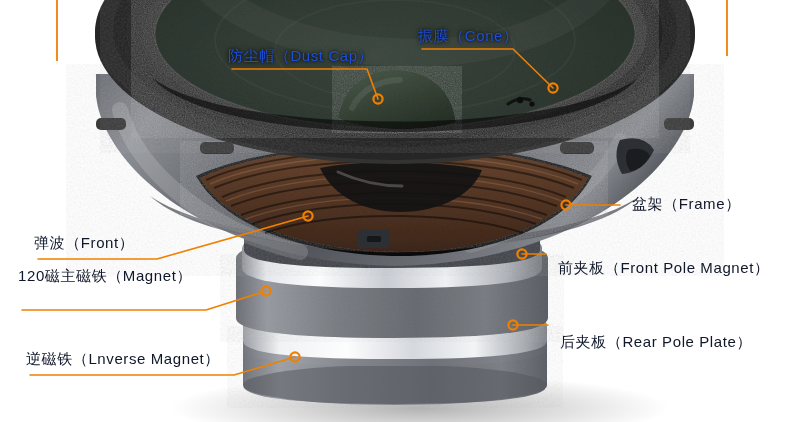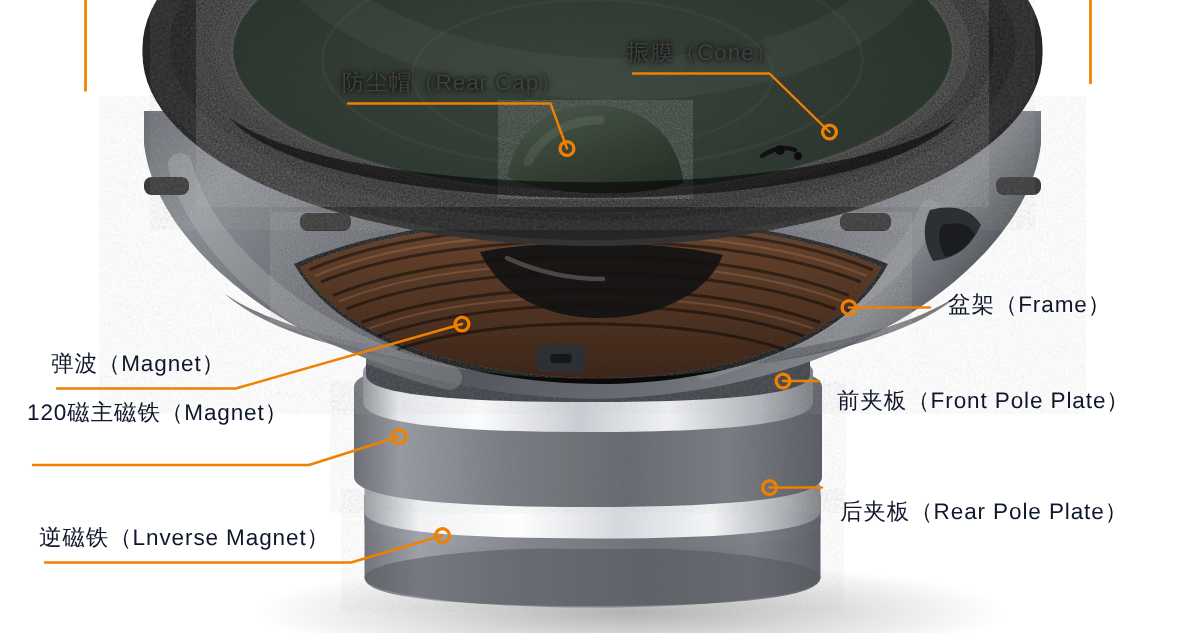--- a/index.html
+++ b/index.html
@@ -31,21 +31,21 @@
   
   .callout-label {
     position: absolute;
     white-space: nowrap;
     font-size: 15px;
     letter-spacing: 0.6px;
     line-height: 1.1;
   }
   .callout-label.dark  { color: #0f172a; }
   .callout-label.light {
-    color: #404040;
+    color: #1d4ed8;
     text-shadow: 0 0 3px rgba(0,0,0,.85), 0 0 6px rgba(0,0,0,.6);
   }
 </style>
 </head>
 <body>
 
 <div id="stage">
 
   <svg id="photo" viewBox="0 0 790 422">
     <defs>
@@ -313,23 +313,23 @@
         <circle cx="266" cy="291" r="4.6" fill="none" stroke="#f08000" stroke-width="2.2"></circle>
         <circle cx="295" cy="357" r="4.6" fill="none" stroke="#f08000" stroke-width="2.2"></circle>
       </g>
     <g id="edge-leader-group" stroke="#f08000" stroke-width="1.6">
         <line x1="57" y1="0" x2="57" y2="61" stroke="#f08000" stroke-width="1.8"></line>
         <line x1="727" y1="0" x2="727" y2="56" stroke="#f08000" stroke-width="1.8"></line>
       </g>
   </svg>
 
   <div id="label-layer">
-      <div class="callout-label light" style="left: 228px; top: 48px;">防尘帽（Rear Cap）</div>
+      <div class="callout-label light" style="left: 228px; top: 48px;">防尘帽（Dust Cap）</div>
       <div class="callout-label light" style="left: 418px; top: 28px;">振膜（Cone）</div>
       <div class="callout-label dark" style="left: 632px; top: 196px;">盆架（Frame）</div>
-      <div class="callout-label dark" style="left: 558px; top: 260px;">前夹板（Front Pole Plate）</div>
+      <div class="callout-label dark" style="left: 558px; top: 260px;">前夹板（Front Pole Magnet）</div>
       <div class="callout-label dark" style="left: 560px; top: 334px; text-align: right;">后夹板（Rear Pole Plate）</div>
-      <div class="callout-label dark" style="left: 34px; top: 235px;">弹波（Magnet）</div>
+      <div class="callout-label dark" style="left: 34px; top: 235px;">弹波（Front）</div>
       <div class="callout-label dark" style="left: 18px; top: 268px;">120磁主磁铁（Magnet）</div>
       <div class="callout-label dark" style="left: 26px; top: 351px; text-align: right;">逆磁铁（Lnverse Magnet）</div>
     </div>
 
 </div>
 
 </body></html>

